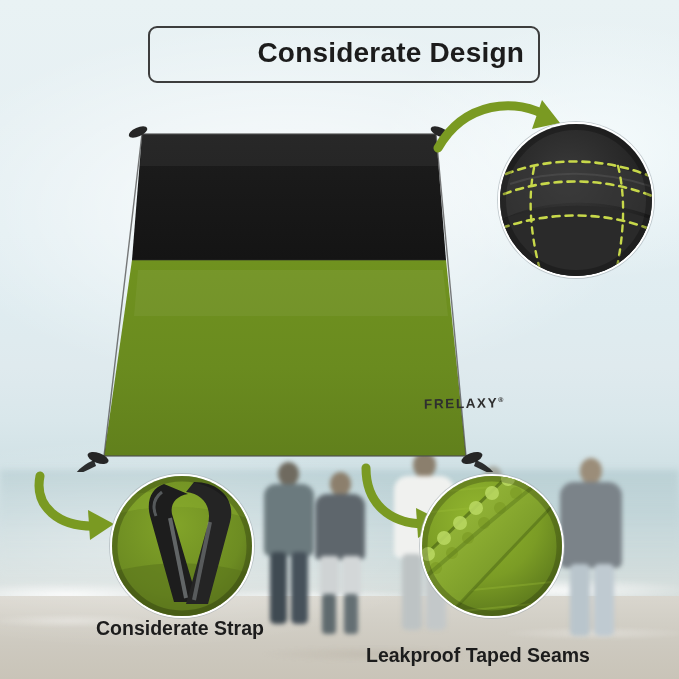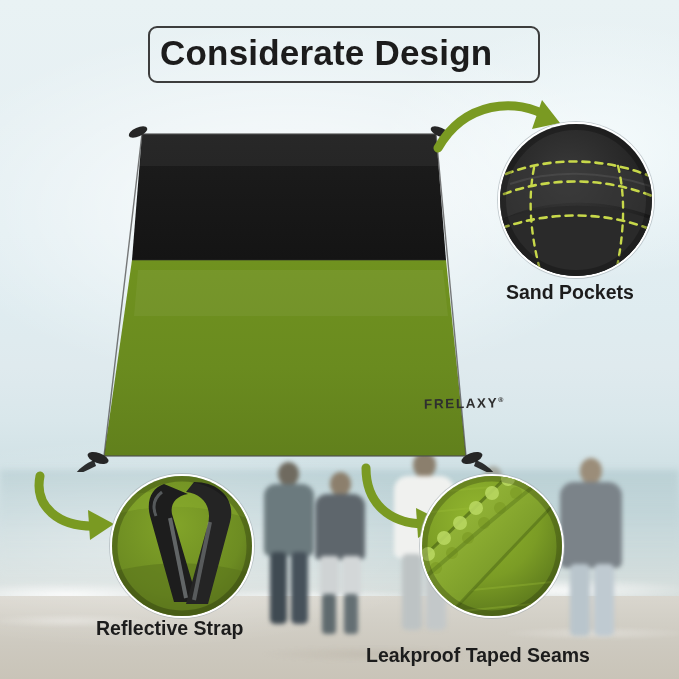--- a/index.html
+++ b/index.html
@@ -104,22 +104,22 @@
     height: 53px;
     border: 2px solid #3d3d3d;
     border-radius: 9px;
     background: transparent;
   }
   .title-text {
     position: absolute;
     left: 160px;
     top: 32px;
     width: 364px;
-    text-align: left;
-    font-size: 35px;
+    text-align: right;
+    font-size: 28px;
     font-weight: bold;
     color: #1c1c1c;
     letter-spacing: 0.2px;
     line-height: 42px;
   }
 
   
   .mat {
     position: absolute;
     left: 38px;
@@ -328,21 +328,20 @@
         <path d="M2,104 C46,88 104,86 152,106" fill="none"></path>
       </g>
       <g stroke="#c7d84a" stroke-width="2.4" stroke-linecap="round" stroke-dasharray="6 6">
         <path d="M34,44 C28,74 30,108 40,146" fill="none"></path>
         <path d="M118,42 C126,74 124,110 116,148" fill="none"></path>
       </g>
 
       <circle cx="76" cy="76" r="74" fill="none" stroke="rgba(0,0,0,0.25)" stroke-width="8"></circle>
     </svg>
   </div>
-  <div class="label lbl-sand">Sand Pockets</div>
 
   <div class="callout c-strap">
     <svg width="140" height="140" viewBox="0 0 140 140">
       <defs>
         <radialGradient id="strapBg" cx="45%" cy="35%" r="75%">
           <stop offset="0%" stop-color="#82a429"></stop>
           <stop offset="65%" stop-color="#6d8c22"></stop>
           <stop offset="100%" stop-color="#52691a"></stop>
         </radialGradient>
       </defs>
@@ -353,21 +352,21 @@
 
       <path d="M52,8 C40,12 34,24 38,40 L62,126 L86,126 L60,38 C58,28 64,20 76,18 Z" fill="#1d1d1d"></path>
       <path d="M74,16 C92,18 100,32 96,48 L74,128 L96,128 L118,46 C124,24 108,6 82,6 Z" fill="#242424"></path>
 
       <path d="M58,42 L74,122" stroke="#9aa0a3" stroke-width="4" opacity="0.55"></path>
       <path d="M98,46 L82,124" stroke="#9aa0a3" stroke-width="4" opacity="0.45"></path>
       <path d="M50,16 C42,22 40,30 44,40" stroke="#8e9599" stroke-width="3" fill="none" opacity="0.5"></path>
       <circle cx="70" cy="70" r="68" fill="none" stroke="rgba(0,0,0,0.22)" stroke-width="7"></circle>
     </svg>
   </div>
-  <div class="label lbl-strap">Reflective Strap</div>
+  <div class="label lbl-strap">Considerate Strap</div>
 
   <div class="callout c-seam">
     <svg width="140" height="140" viewBox="0 0 140 140">
       <defs>
         <radialGradient id="seamBg" cx="40%" cy="30%" r="80%">
           <stop offset="0%" stop-color="#93b72f"></stop>
           <stop offset="55%" stop-color="#7b9c25"></stop>
           <stop offset="100%" stop-color="#54701a"></stop>
         </radialGradient>
         <linearGradient id="tapeGrad" x1="0" y1="0" x2="1" y2="1">

